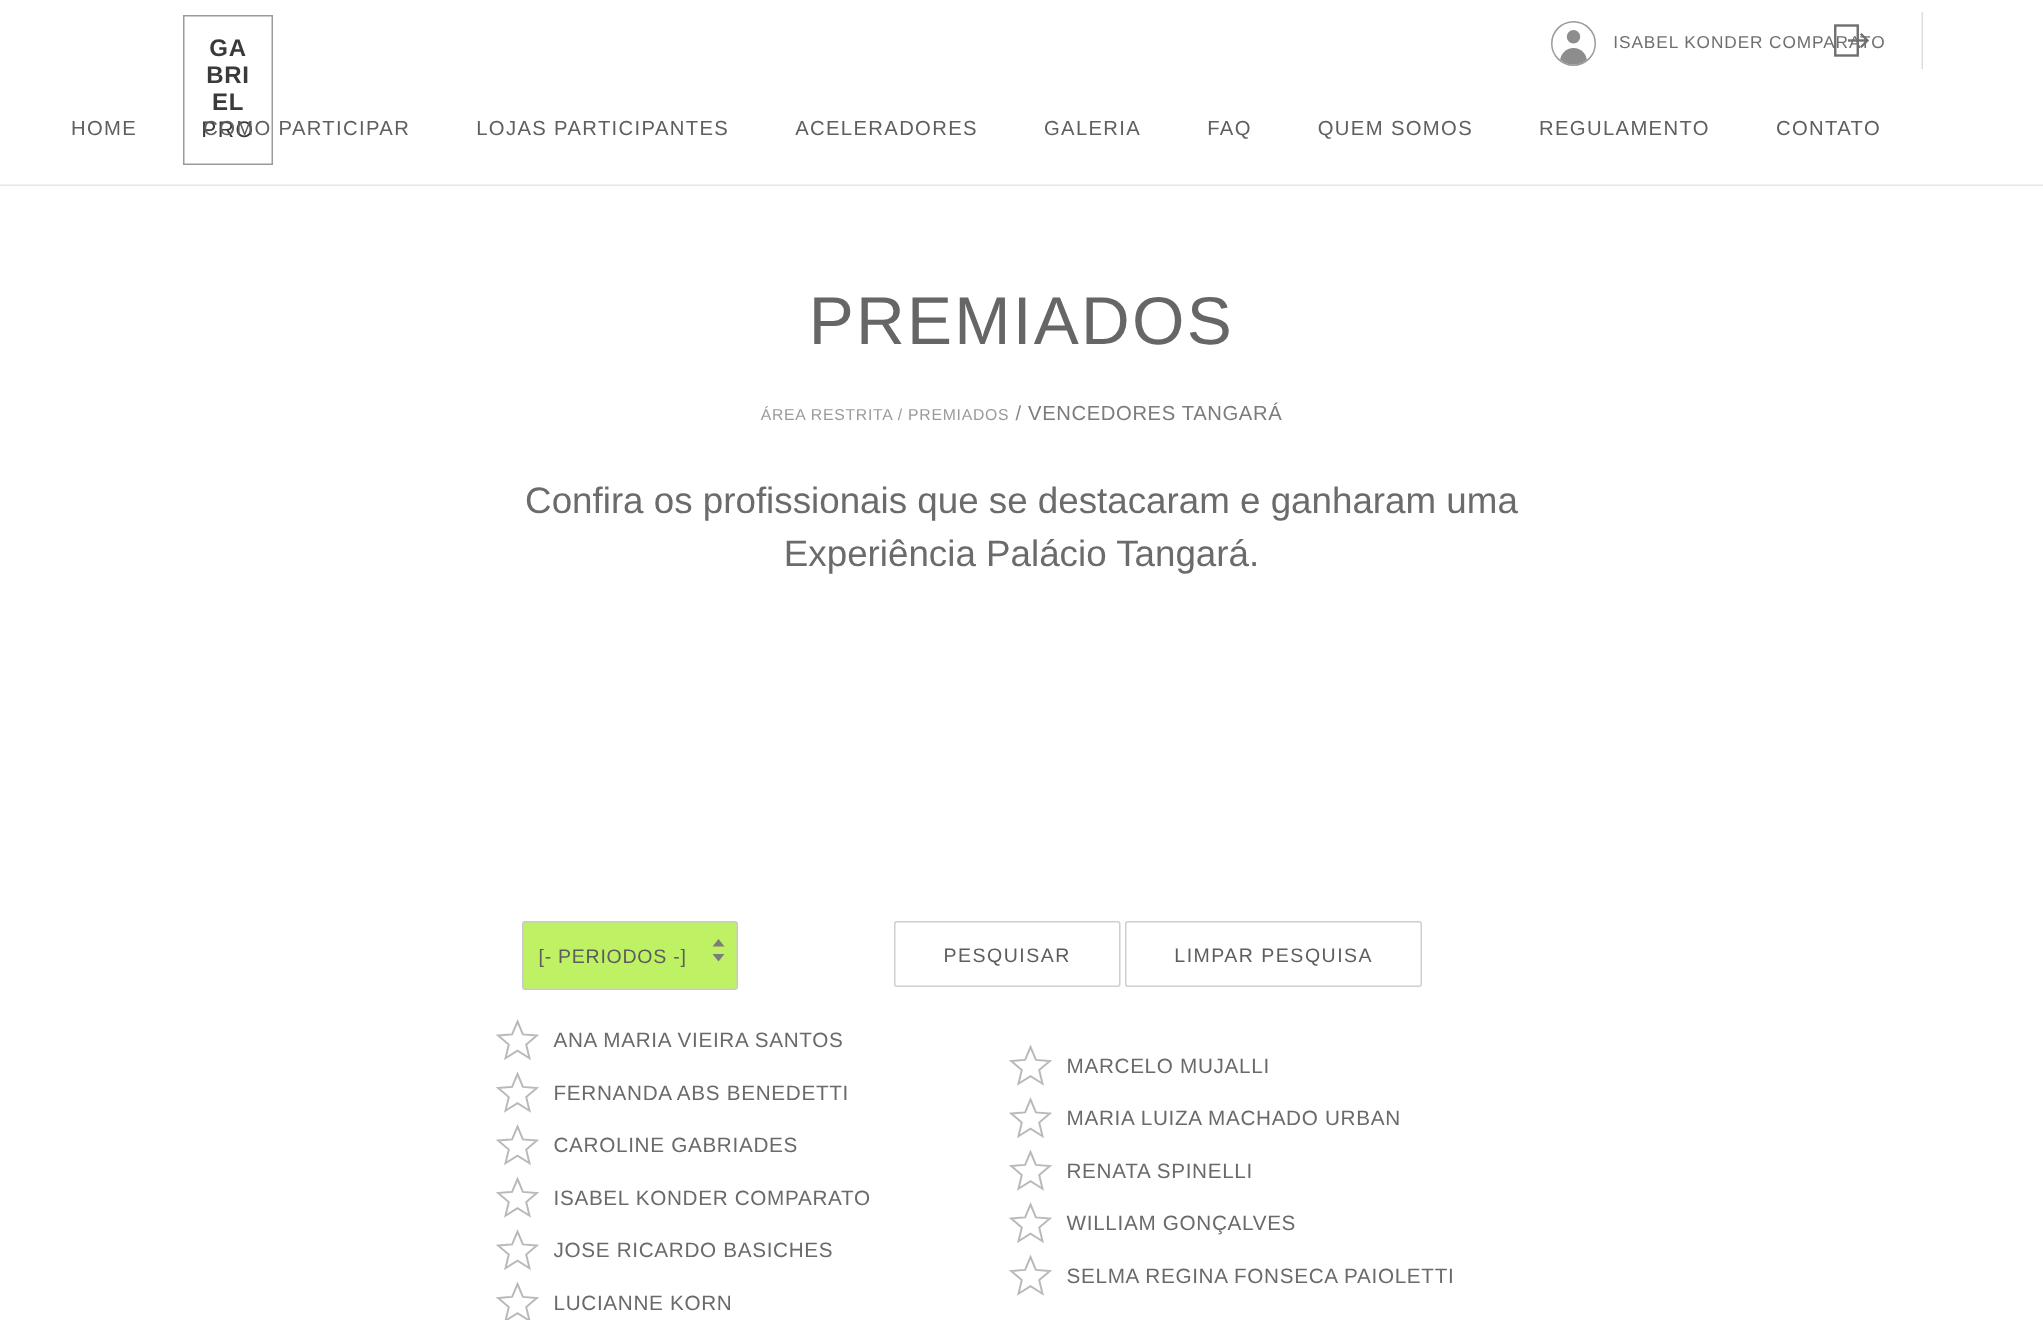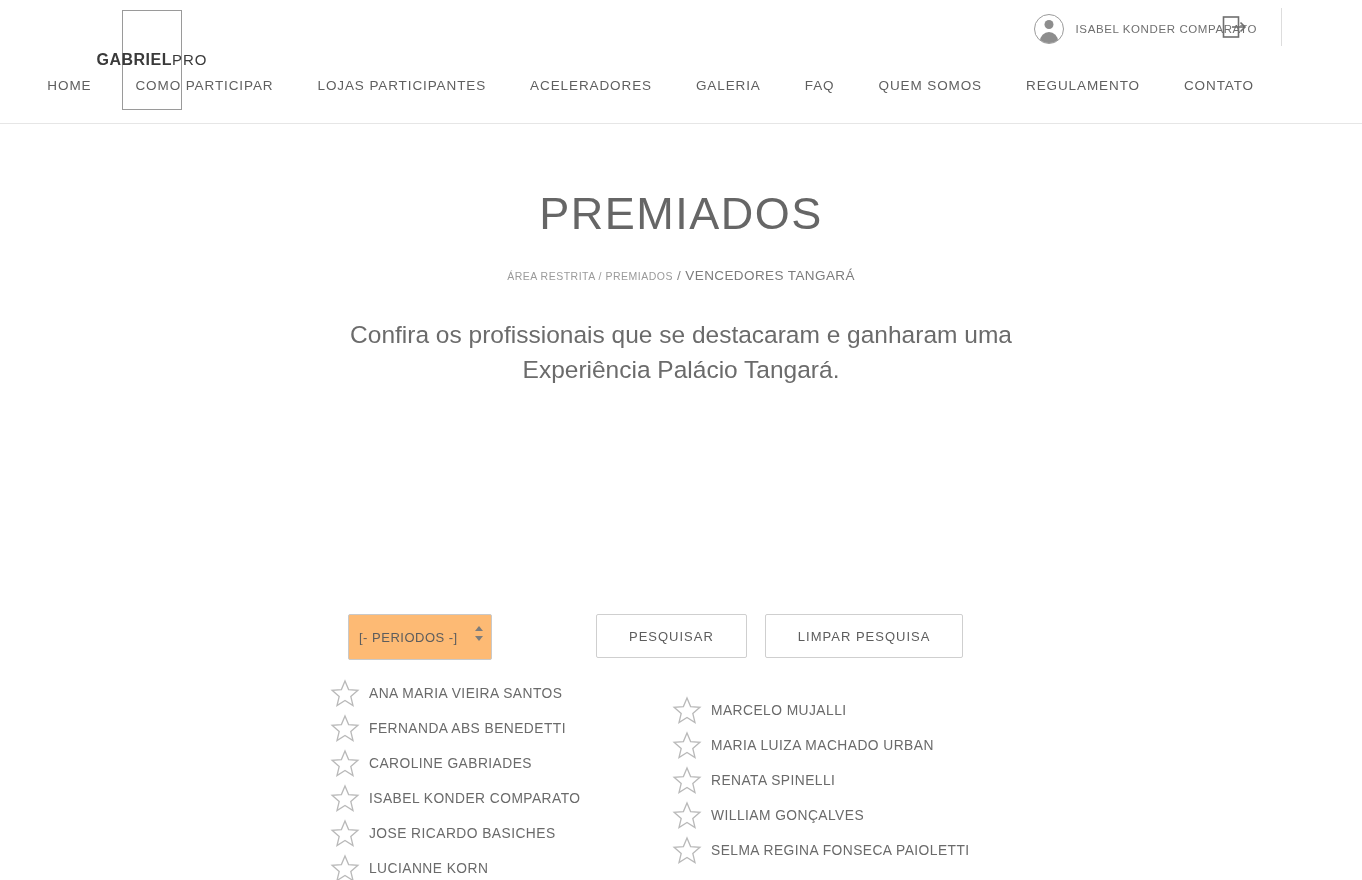--- a/index.html
+++ b/index.html
@@ -25,21 +25,21 @@
   }
 
   .logo {
     position: absolute;
     left: 122px;
     top: 10px;
     width: 60px;
     height: 100px;
     border: 1px solid #9a9a9a;
     display: flex;
-    flex-direction: row;
+    flex-direction: column;
     align-items: center;
     justify-content: center;
     letter-spacing: 0.5px;
   }
   .logo span {
     display: block;
     font-size: 16px;
     line-height: 18px;
     font-weight: bold;
     color: #3a3a3a;
@@ -181,21 +181,21 @@
     width: 144px;
     height: 46px;
   }
   select.period-select {
     width: 144px;
     height: 46px;
     font-family: "Liberation Sans", sans-serif;
     font-size: 13px;
     letter-spacing: 0.5px;
     color: #5d5d5d;
-    background: #fdba74;
+    background: #bef264;
     border: 1px solid #c9c9c9;
     border-radius: 2px;
     padding: 0 26px 0 10px;
     appearance: none;
     -webkit-appearance: none;
   }
   .select-arrows {
     position: absolute;
     right: 8px;
     top: 12px;
@@ -226,21 +226,21 @@
     font-family: "Liberation Sans", sans-serif;
     font-size: 13px;
     letter-spacing: 1px;
     color: #5d5d5d;
     cursor: pointer;
     display: inline-flex;
     align-items: center;
     justify-content: center;
   }
   .btn-search { margin-left: 104px; }
-  .btn-clear { margin-left: 18px; }
+  .btn-clear { margin-left: 3px; }
 
   
   .winners {
     position: absolute;
     left: 330px;
     top: 552px;
     width: 760px;
   }
   .col {
     position: absolute;

